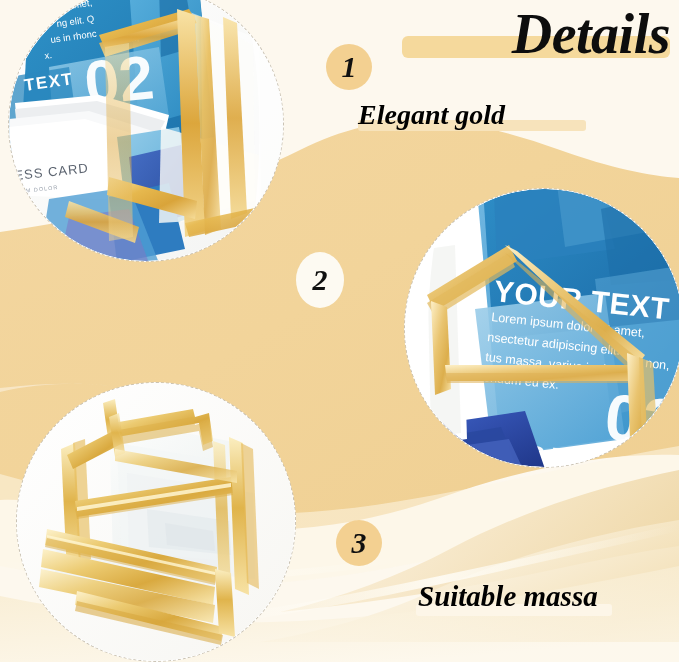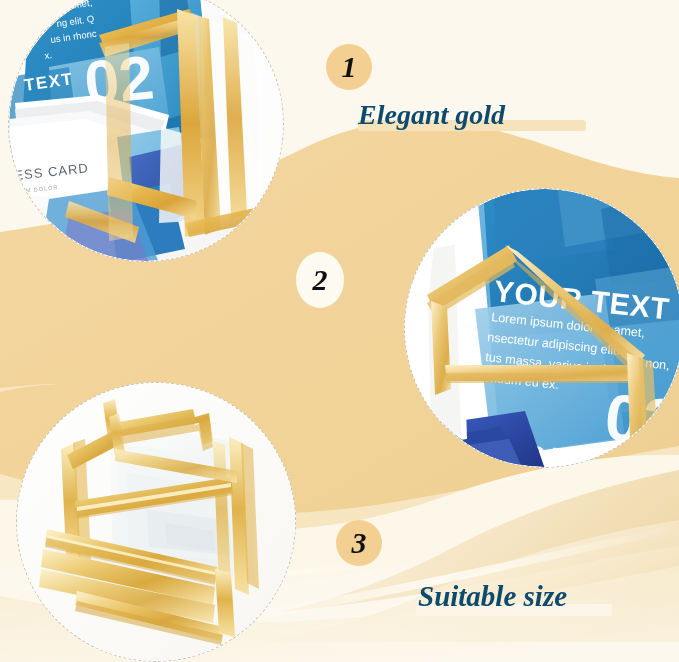--- a/index.html
+++ b/index.html
@@ -48,21 +48,21 @@
     font-style:italic; font-weight:700;
     color:#0d0d0d;
     white-space:nowrap;
     letter-spacing:-0.5px;
   }
 
   .feature-label {
     position:relative;
     font-family:"Liberation Serif", serif;
     font-style:italic; font-weight:700;
-    color:#0c4a6e; white-space:nowrap;
+    color:#000000; white-space:nowrap;
   }
   .feature-wrap { position:absolute; }
 </style>
 </head>
 <body>
 
 <div id="stage">
 
   <div class="bg-layer">
     <svg class="bg-svg" viewBox="0 0 679 662">
@@ -359,31 +359,35 @@
           <polygon points="92,34 102,30 108,70 98,74" fill="url(#p3goldV)" opacity="0.85"></polygon>
           <polygon points="98,66 220,88 220,100 98,78" fill="url(#p3gold)" opacity="0.85"></polygon>
 
           <polygon points="60,124 214,100 214,104 60,128" fill="#fff6d2" opacity="0.85"></polygon>
           <polygon points="30,152 198,189 198,192 30,155" fill="#fff6d2" opacity="0.8"></polygon>
         </g>
       </svg>
     </div>
   </div>
 
+  <div class="title-wrap" style="left:388px; top:4px; width:286px; height:64px;">
+    <div class="hl-bar" style="left:14px; top:32px; width:268px; height:22px;"></div>
+    <div class="title-text" style="font-size:56px; line-height:60px; text-align:right; padding-right:4px;">Details</div>
+  </div>
 
   <div class="badge gold" style="left:326px; top:44px; width:46px; height:46px; font-size:30px;">1</div>
 
   <div class="feature-wrap" style="left:358px; top:98px; width:232px; height:40px;">
     <div class="hl-bar soft" style="left:0px; top:22px; width:228px; height:11px;"></div>
     <div class="feature-label" style="font-size:28px; line-height:34px;">Elegant gold</div>
   </div>
 
   <div class="badge white" style="left:296px; top:252px; width:48px; height:56px; font-size:30px; border-radius:50%;">2</div>
 
 
   <div class="badge gold" style="left:336px; top:520px; width:46px; height:46px; font-size:30px;">3</div>
 
   <div class="feature-wrap" style="left:418px; top:578px; width:200px; height:42px;">
     <div class="hl-bar pale" style="left:-2px; top:26px; width:196px; height:12px;"></div>
-    <div class="feature-label" style="font-size:29px; line-height:36px;">Suitable size</div>
+    <div class="feature-label" style="font-size:29px; line-height:36px;">Suitable massa</div>
   </div>
 
 </div>
 
 </body></html>

